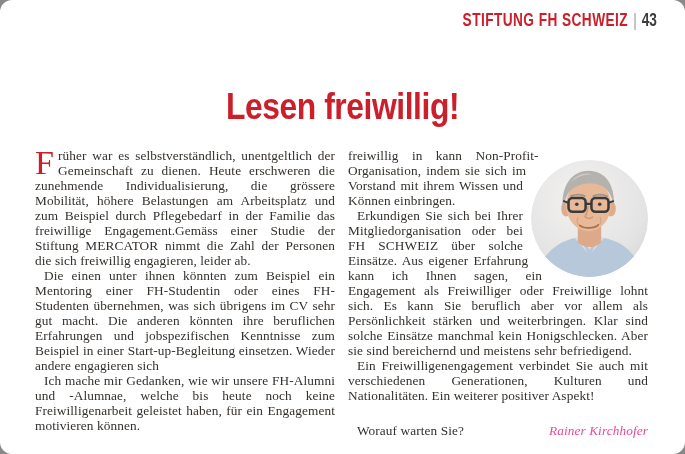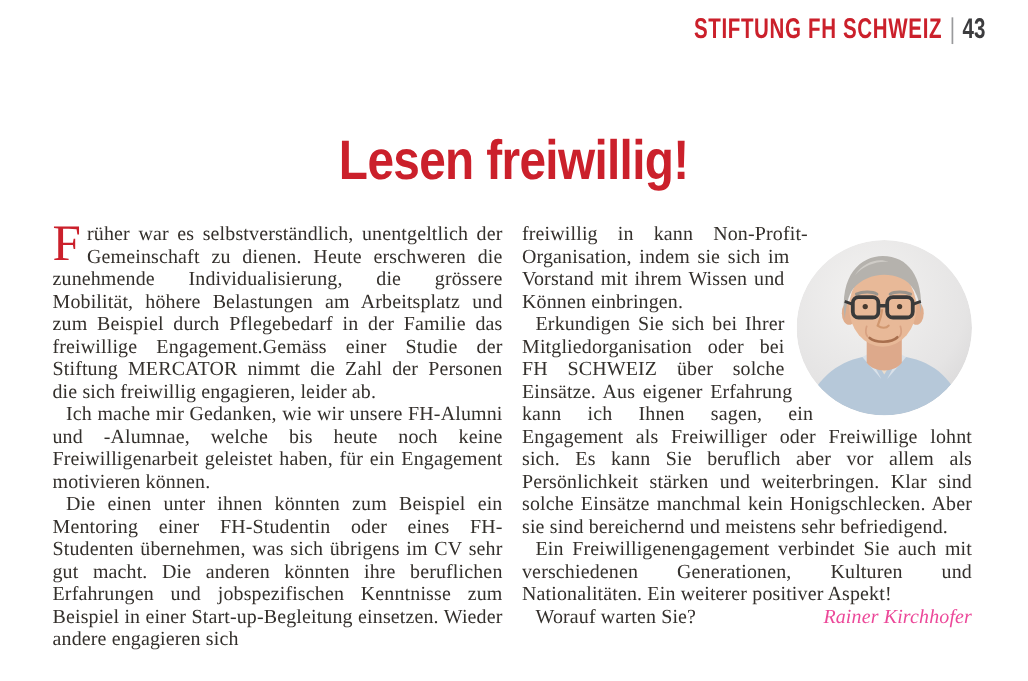--- a/index.html
+++ b/index.html
@@ -1,20 +1,21 @@
 <!DOCTYPE html>
 <html><head>
 <meta charset="utf-8">
 <style>
   * { margin:0; padding:0; box-sizing:border-box; }
   html,body { background:#888; }
   .page {
     position:relative; width:685px; height:454px; background:#ffffff;
     margin:0 auto; overflow:hidden;
     font-family:"Liberation Serif", serif;
+    border-radius:12px;
   }
 
   
   .page-header { position:absolute; top:9px; right:28px; }
   .header-inner {
     display:flex; align-items:baseline; gap:7px;
     font-family:"Liberation Sans", sans-serif; font-weight:bold;
     transform:scaleX(0.72); transform-origin:100% 50%;
     white-space:nowrap;
   }
@@ -50,21 +51,21 @@
   
   .photo-float {
     float:right; width:117px; height:117px;
     margin:12px 0 3px 8px; border-radius:50%;
     shape-outside:circle(50%); shape-margin:5px;
     overflow:hidden;
   }
   .photo-float svg { display:block; }
 
   
-  .closing { display:flex; justify-content:space-between; align-items:baseline; }
+  .closing { display:flex; justify-content:space-between; align-items:baseline;margin-top:20px; }
   .question { padding-left:9px; }
   .author { color:#ec4899; font-style:italic; }
 </style>
 </head>
 <body>
 
 <div class="page">
 
   <header class="page-header">
     <div class="header-inner">
@@ -75,22 +76,22 @@
   </header>
 
   <h1 class="title">Lesen freiwillig!</h1>
 
   <div class="columns">
 
     <div class="col col-left">
       <p class="para">
         <span class="dropcap">F</span><span>rüher war es selbstverständlich, unentgeltlich der Gemeinschaft zu dienen. Heute erschweren die zunehmende Individualisierung, die grössere Mobilität, höhere Belastungen am Arbeitsplatz und zum Beispiel durch Pflegebedarf in der Familie das freiwillige Engagement.Gemäss einer Studie der Stiftung MERCATOR nimmt die Zahl der Personen die sich freiwillig engagieren, leider ab.</span>
       </p>
+      <p class="para indent">Die einen unter ihnen könnten zum Beispiel ein Mentoring einer FH-Studentin oder eines FH-Studenten übernehmen, was sich übrigens im CV sehr gut macht. Die anderen könnten ihre beruflichen Erfahrungen und jobspezifischen Kenntnisse zum Beispiel in einer Start-up-Begleitung einsetzen. Wieder andere engagieren sich</p>
       <p class="para indent">Ich mache mir Gedanken, wie wir unsere FH-Alumni und -Alumnae, welche bis heute noch keine Freiwilligenarbeit geleistet haben, für ein Engagement motivieren können.</p>
-      <p class="para indent">Die einen unter ihnen könnten zum Beispiel ein Mentoring einer FH-Studentin oder eines FH-Studenten übernehmen, was sich übrigens im CV sehr gut macht. Die anderen könnten ihre beruflichen Erfahrungen und jobspezifischen Kenntnisse zum Beispiel in einer Start-up-Begleitung einsetzen. Wieder andere engagieren sich</p>
     </div>
 
     <div class="col col-right">
 
       <div class="photo-float">
         <svg width="117" height="117" viewBox="0 0 120 120">
           <defs>
             <radialGradient id="bg" cx="42%" cy="32%" r="85%">
               <stop offset="0%" stop-color="#f3f2f1"></stop>
               <stop offset="65%" stop-color="#e5e4e4"></stop>

